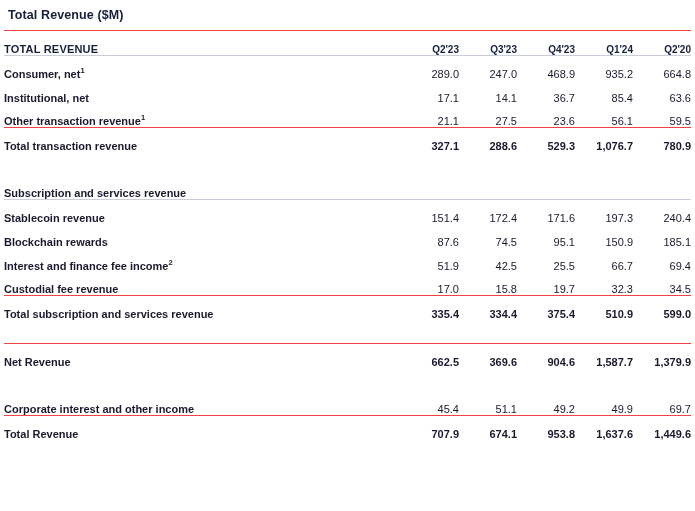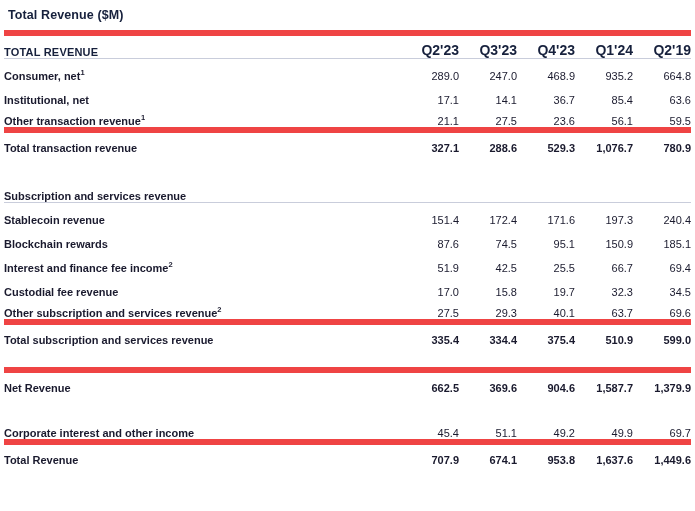--- a/index.html
+++ b/index.html
@@ -62,28 +62,28 @@
   }
   .hdr-label {
     font-size: 11px;
     font-weight: bold;
     text-align: left;
     padding-left: 4px;
     color: #16203c;
     letter-spacing: 0.2px;
   }
   .hdr-num {
-    font-size: 14px;
+    font-size: 10px;
     font-weight: bold;
     text-align: right;
     padding-right: 4px;
     color: #16203c;
   }
   tr.bdr-top > td, tr.bdr-top > th {
-    border-top: 6px solid #ef4444;
+    border-top: 1px solid #ef4444;
   }
   tr.bdr-bottom > td, tr.bdr-bottom > th {
     border-bottom: 1px solid #c9cddb;
   }
   .bold td {
     font-weight: bold;
   }
   .section td {
     font-weight: bold;
   }
@@ -109,21 +109,21 @@
         <col class="c">
         <col class="c">
     </colgroup>
     <thead>
       <tr class="row-h bdr-top bdr-bottom">
         <th class="hdr-label">TOTAL REVENUE</th>
         <th class="hdr-num">Q2'23</th>
         <th class="hdr-num">Q3'23</th>
         <th class="hdr-num">Q4'23</th>
         <th class="hdr-num">Q1'24</th>
-        <th class="hdr-num">Q2'19</th>
+        <th class="hdr-num">Q2'20</th>
       </tr>
     </thead>
     <tbody id="table-body">
         <tr class="row">
           <td class="cell-label">Consumer, net<sup>1</sup></td>
           <td class="cell-num">289.0</td>
           <td class="cell-num">247.0</td>
           <td class="cell-num">468.9</td>
           <td class="cell-num">935.2</td>
           <td class="cell-num">664.8</td>
@@ -188,28 +188,20 @@
           <td class="cell-num">69.4</td>
         </tr>
         <tr class="row">
           <td class="cell-label">Custodial fee revenue</td>
           <td class="cell-num">17.0</td>
           <td class="cell-num">15.8</td>
           <td class="cell-num">19.7</td>
           <td class="cell-num">32.3</td>
           <td class="cell-num">34.5</td>
         </tr>
-        <tr class="row">
-          <td class="cell-label">Other subscription and services revenue<sup>2</sup></td>
-          <td class="cell-num">27.5</td>
-          <td class="cell-num">29.3</td>
-          <td class="cell-num">40.1</td>
-          <td class="cell-num">63.7</td>
-          <td class="cell-num">69.6</td>
-        </tr>
         <tr class="row bold bdr-top">
           <td class="cell-label">Total subscription and services revenue</td>
           <td class="cell-num">335.4</td>
           <td class="cell-num">334.4</td>
           <td class="cell-num">375.4</td>
           <td class="cell-num">510.9</td>
           <td class="cell-num">599.0</td>
         </tr>
         <tr class="row-spacer">
           <td colspan="6"></td>

